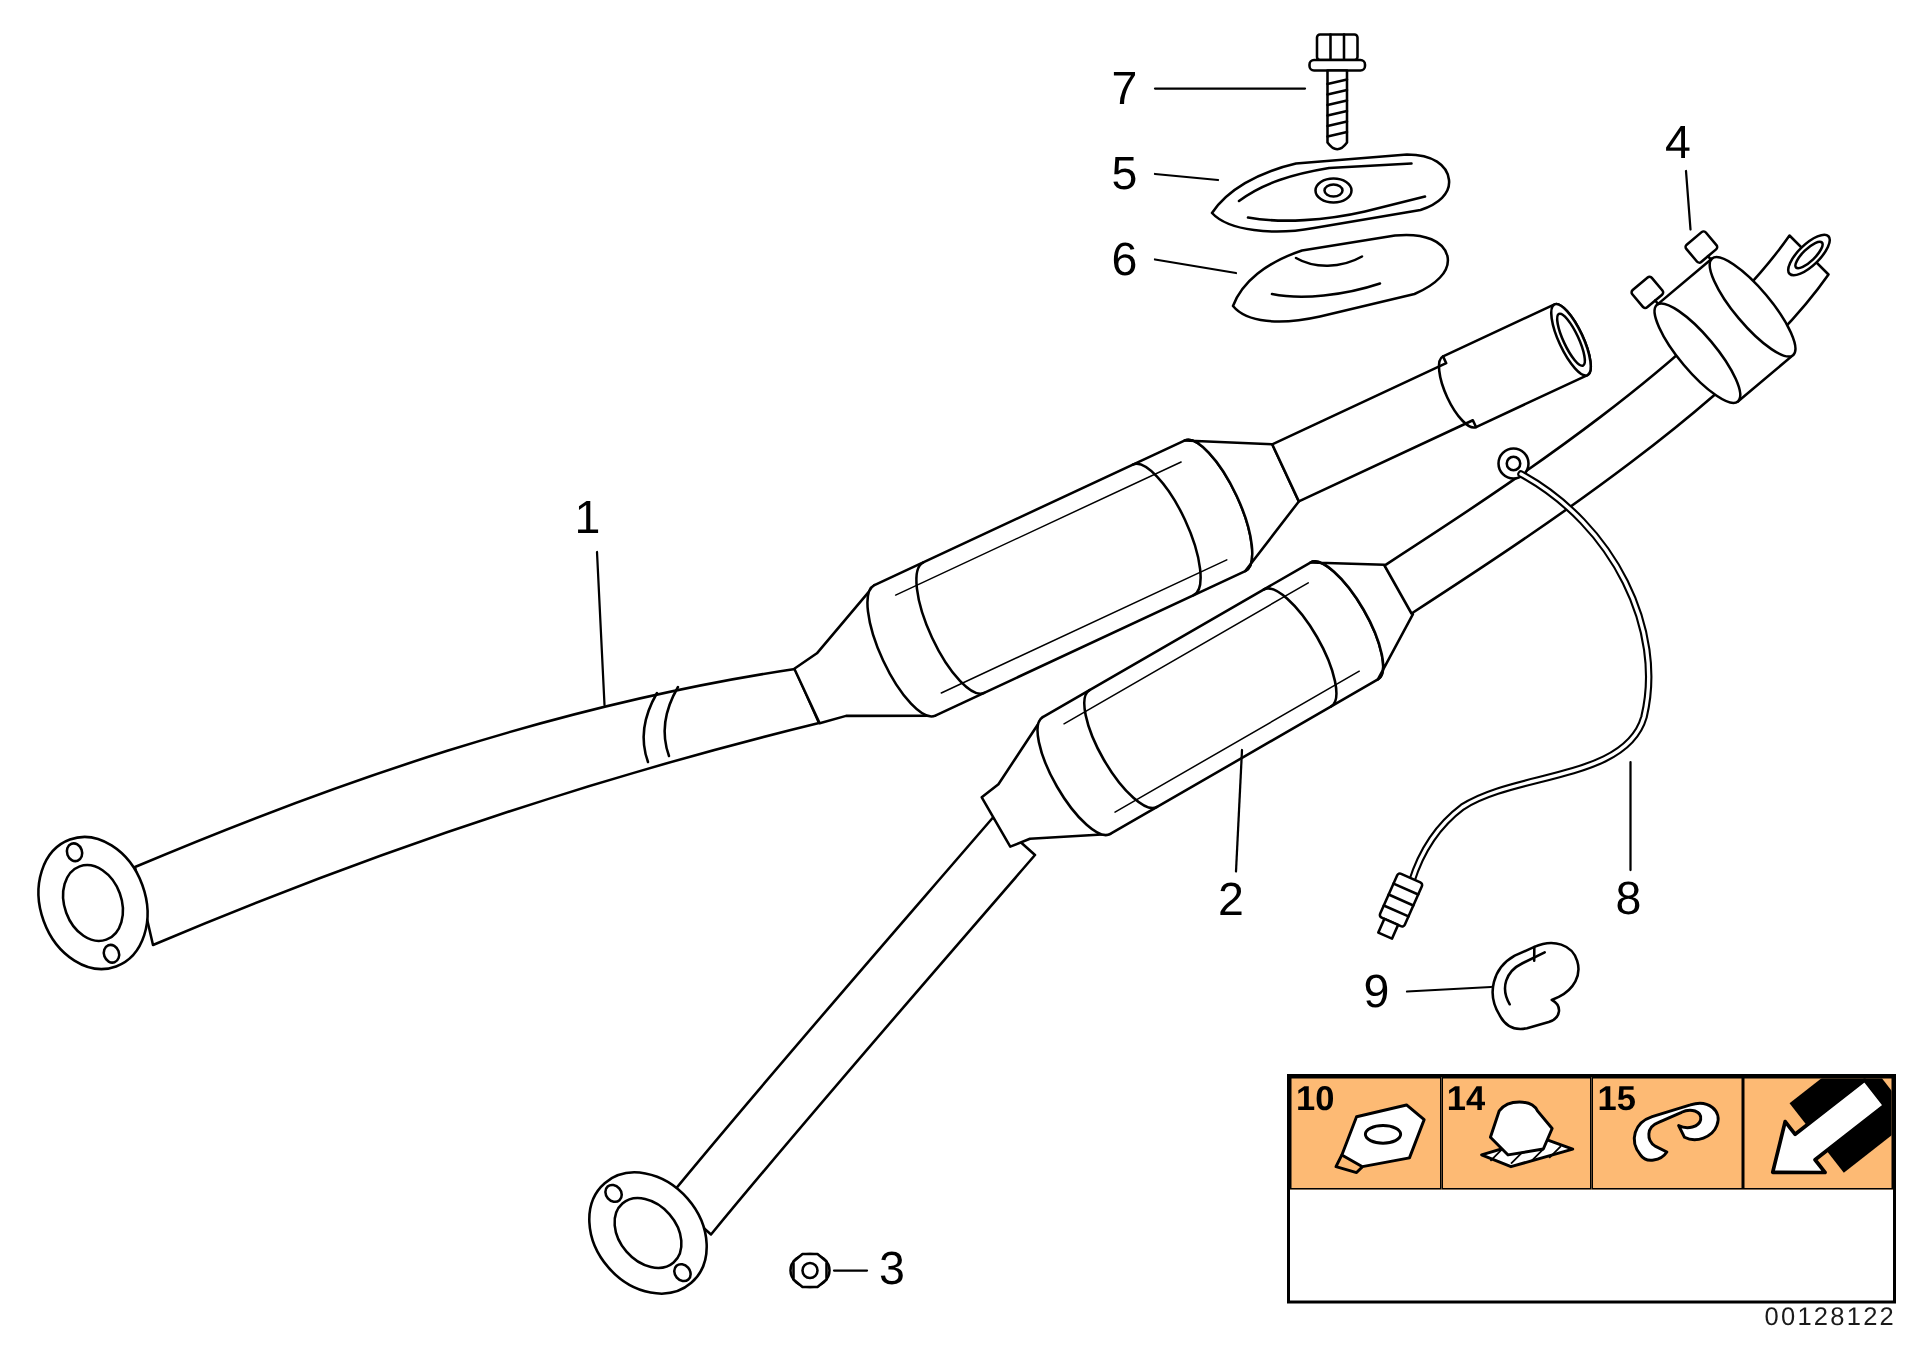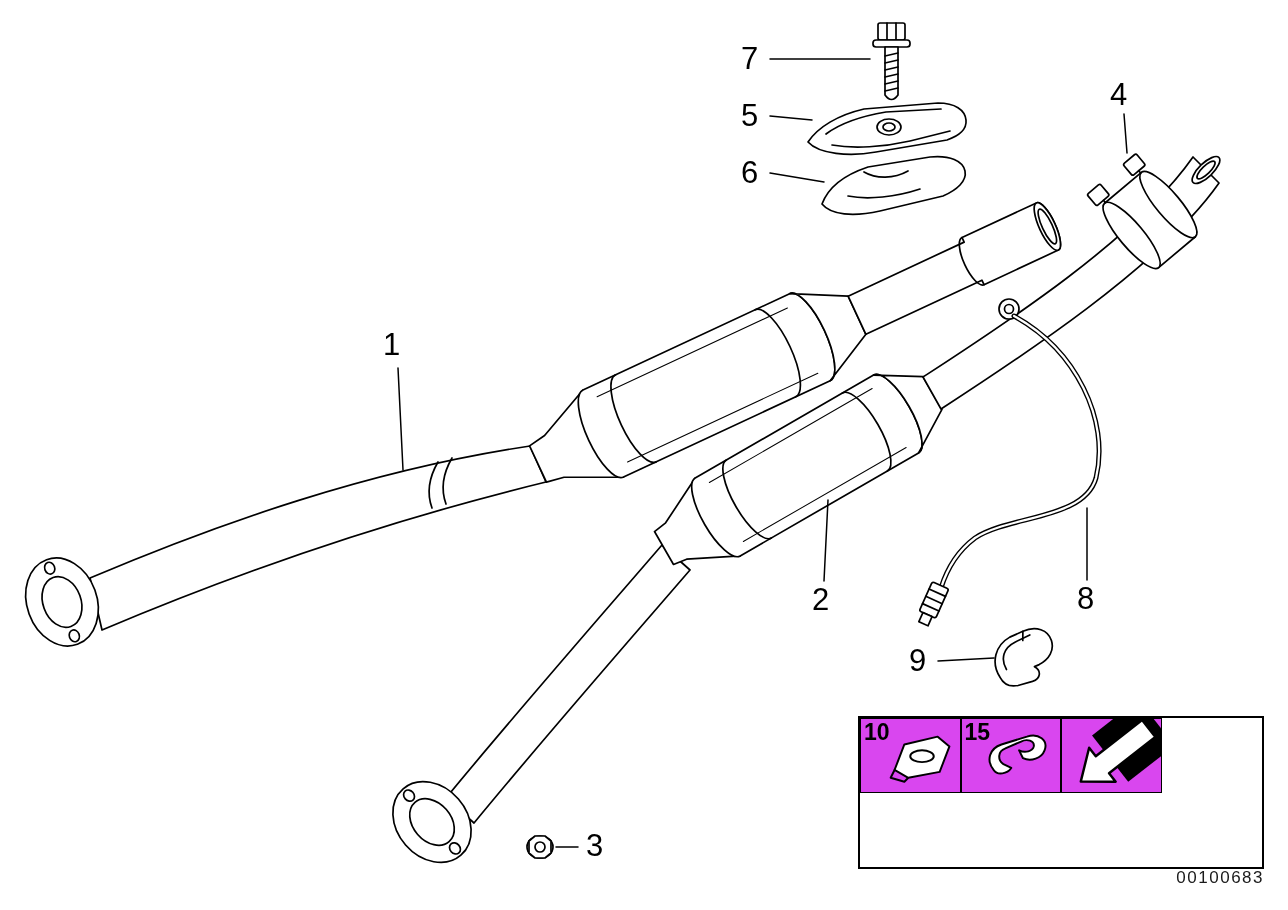--- a/index.html
+++ b/index.html
@@ -10,21 +10,21 @@
   .art{position:absolute;left:0;top:0;width:1288px;height:910px;}
   .callout{
     position:absolute;font-size:31px;line-height:1;color:#000;
     font-family:"Liberation Sans",sans-serif;cursor:pointer;user-select:none;
   }
   .grid{
     position:absolute;left:858px;top:716px;width:406px;height:153px;
     display:grid;grid-template-columns:repeat(4,1fr);grid-template-rows:repeat(2,1fr);
     border:2px solid #000;background:#fff;box-sizing:border-box;
   }
-  .cell{position:relative;border:1px solid #000;box-sizing:border-box;background:#d946ef;cursor:pointer;}
+  .cell{position:relative;border:1px solid #000;box-sizing:border-box;background:#fdba74;cursor:pointer;}
   .cellnum{
     position:absolute;left:3px;top:1px;font-size:23px;font-weight:700;z-index:2;line-height:1.1;
   }
   .cell svg{position:absolute;left:0;top:0;width:100%;height:100%;}
   .image-id{
     position:absolute;right:24px;top:868px;font-size:17px;letter-spacing:1.5px;color:#1a1a1a;
   }
 </style>
 </head>
 <body>
@@ -194,20 +194,30 @@
           <path d="M34,52 L44,26 L78,18 L90,28 L80,54 L48,60 Z"></path>
           <ellipse cx="62" cy="38" rx="12" ry="6"></ellipse>
           <path d="M34,52 L30,60 L44,64 L48,60" fill="none"></path>
         </g>
       </svg>
     </div>
 
 
 
 
+    <div class="cell">
+      <span class="cellnum">14</span>
+      <svg viewBox="0 0 100 74">
+        <g stroke="#000" stroke-width="2" fill="#fff" stroke-linejoin="round">
+          <path d="M26,52 L46,60 L88,48 L66,40 Z"></path>
+          <path d="M38,22 C44,14 60,14 64,22 L74,34 L68,48 L44,52 L32,40 Z"></path>
+          <path d="M32,56 L40,48 M46,58 L54,50 M60,56 L68,48 M72,54 L80,46" fill="none" stroke-width="1.2"></path>
+        </g>
+      </svg>
+    </div>
 
     <div class="cell">
       <span class="cellnum">15</span>
       <svg viewBox="0 0 100 74">
         <g stroke="#000" stroke-width="2" fill="#fff" stroke-linejoin="round">
           <path d="M32,52 C24,42 28,30 40,26 L66,18 C78,14 88,22 84,32 C81,40 70,44 62,40 L58,32 C64,35 72,33 73,28 C74,22 66,20 60,23 L44,30 C36,33 36,42 42,46 L50,50 C46,56 36,58 32,52 Z"></path>
         </g>
       </svg>
     </div>
 
@@ -216,15 +226,15 @@
       <svg viewBox="0 0 100 74">
         <g transform="translate(52,38) rotate(-38)">
           <rect x="-4" y="-30" width="60" height="60" fill="#000"></rect>
           <path d="M-42,0 L-14,-22 L-14,-11 L46,-11 L46,11 L-14,11 L-14,22 Z" fill="#fff" stroke="#000" stroke-width="2.5" stroke-linejoin="round"></path>
         </g>
       </svg>
     </div>
 
   </div>
 
-  <div class="image-id">00100683</div>
+  <div class="image-id">00128122</div>
 
 </div>
 
 </body></html>

